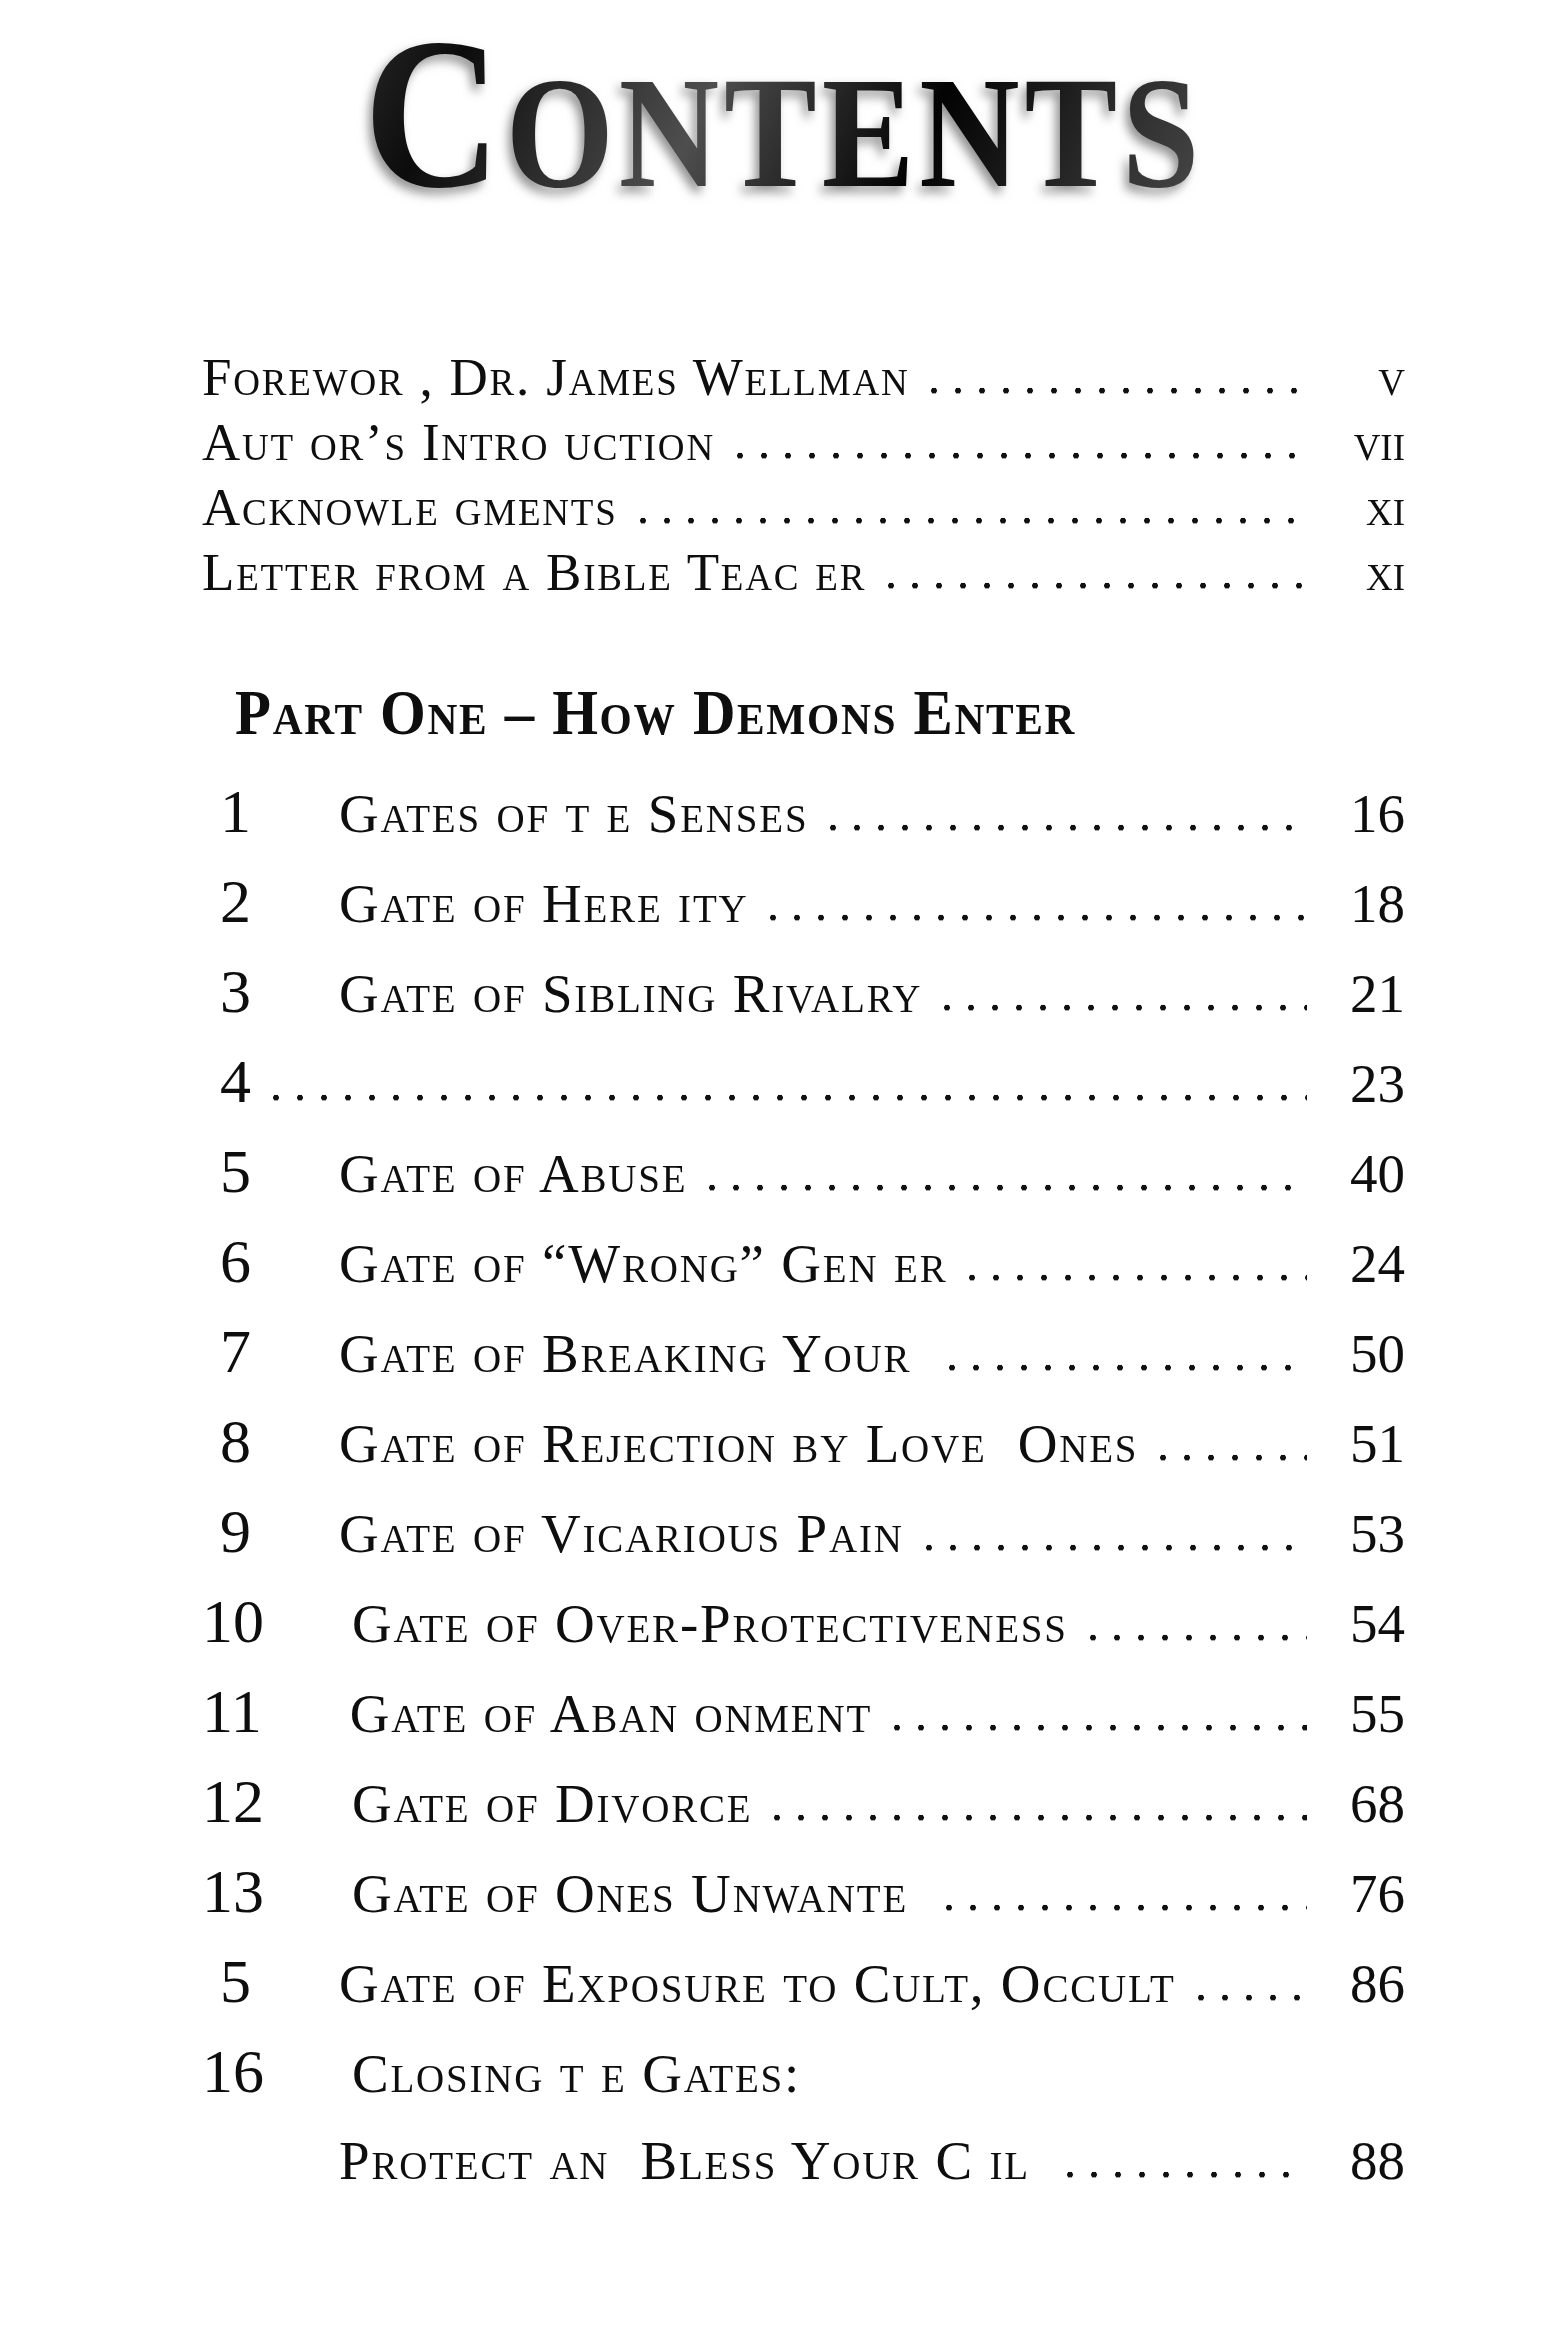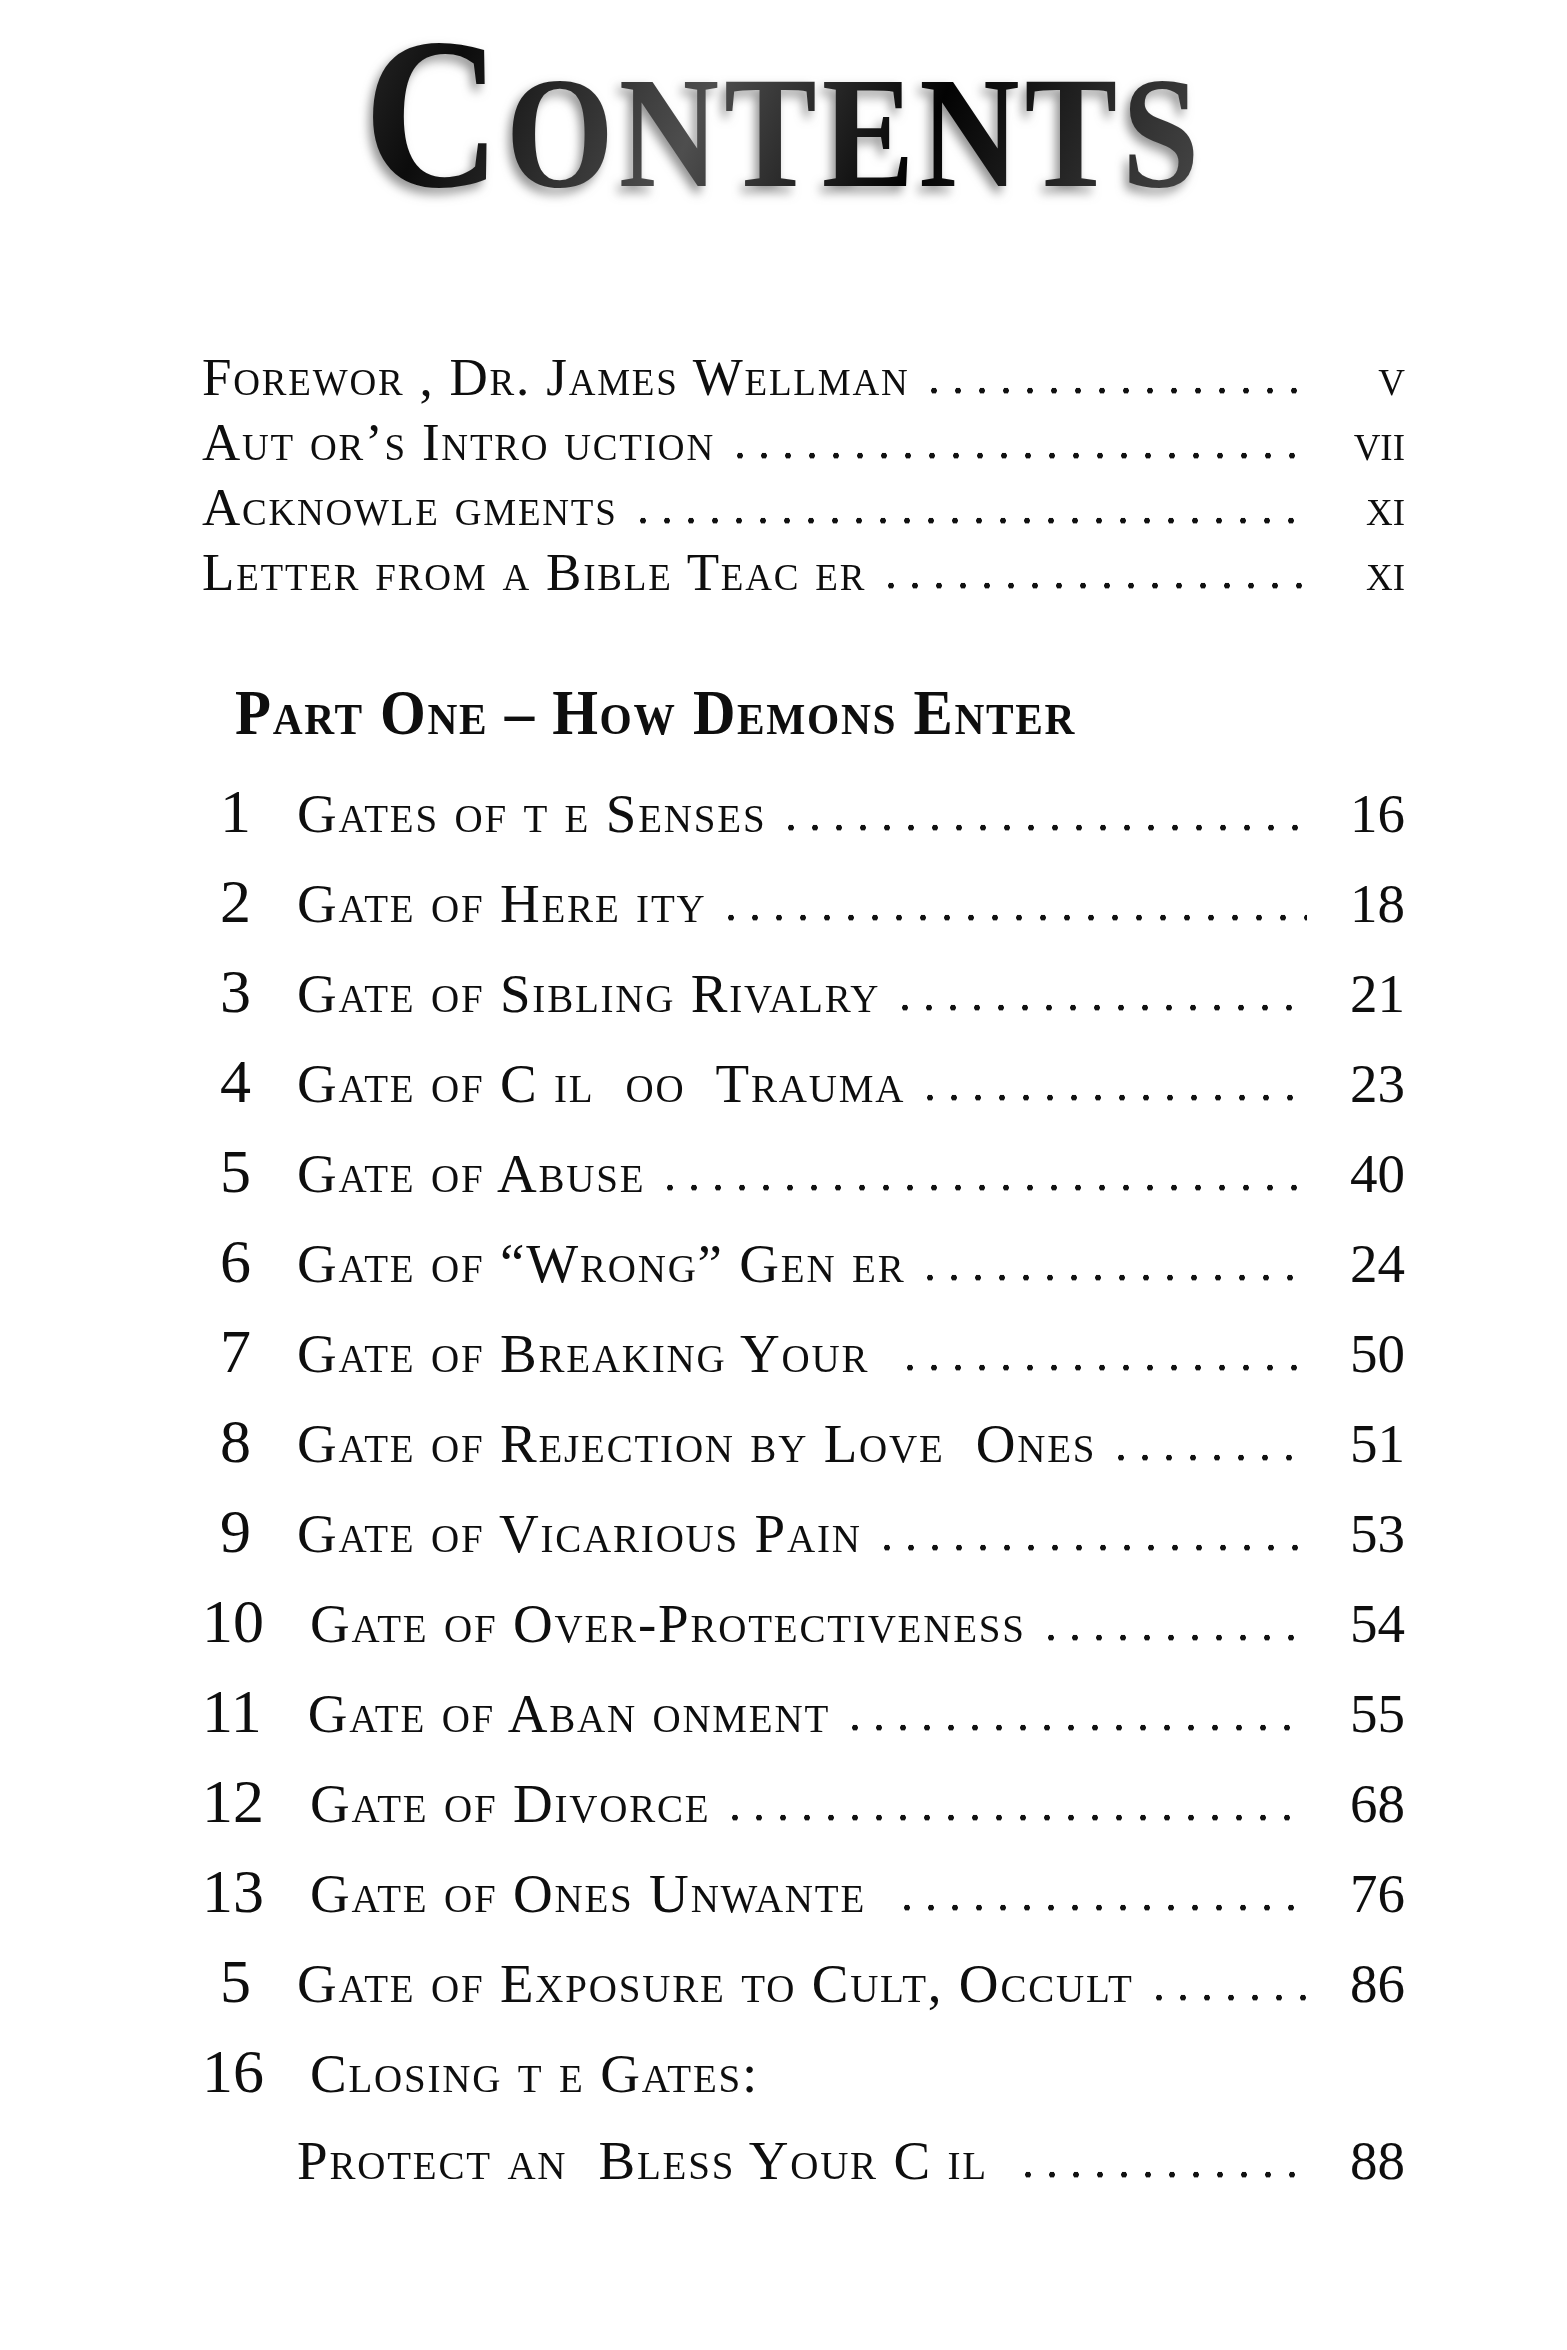--- a/index.html
+++ b/index.html
@@ -90,21 +90,21 @@
     padding: 0;
     width: 1203px;
   }
   .ch-row { display: flex; align-items: baseline; height: 90px; }
   .num {
     flex: 0 0 49px;
     text-align: right;
     font-size: 62px;
     line-height: 90px;
   }
-  .ctitle { margin-left: 46px; font-size: 55px; line-height: 90px; }
+  .ctitle { margin-left: 88px; font-size: 55px; line-height: 90px; }
   .ch-row .pageno { font-size: 55px; line-height: 90px; }
 </style>
 </head>
 <body>
 
 <div class="page">
 
   <h1 class="title">Contents</h1>
 
   <ul class="front-matter">
@@ -146,21 +146,20 @@
       <span class="pageno">18</span>
     </li>
     <li class="ch-row">
       <span class="num">3</span>
       <span class="ctitle">Gate of Sibling Rivalry</span>
       <span class="leader"></span>
       <span class="pageno">21</span>
     </li>
     <li class="ch-row">
       <span class="num">4</span>
-      <span class="ctitle">Gate of C il  oo  Trauma</span>
       <span class="leader"></span>
       <span class="pageno">23</span>
     </li>
     <li class="ch-row">
       <span class="num">5</span>
       <span class="ctitle">Gate of Abuse</span>
       <span class="leader"></span>
       <span class="pageno">40</span>
     </li>
     <li class="ch-row">

